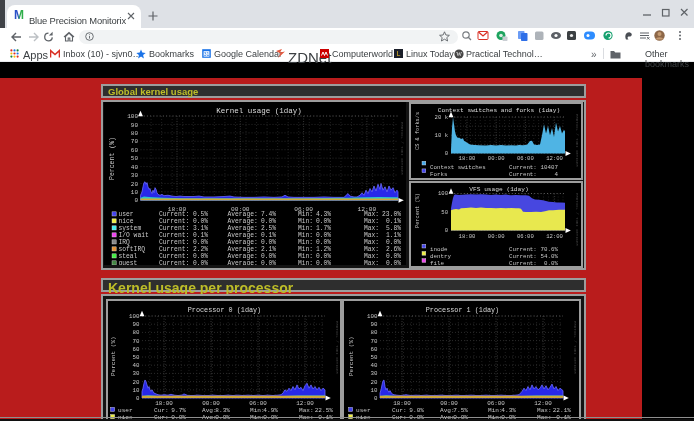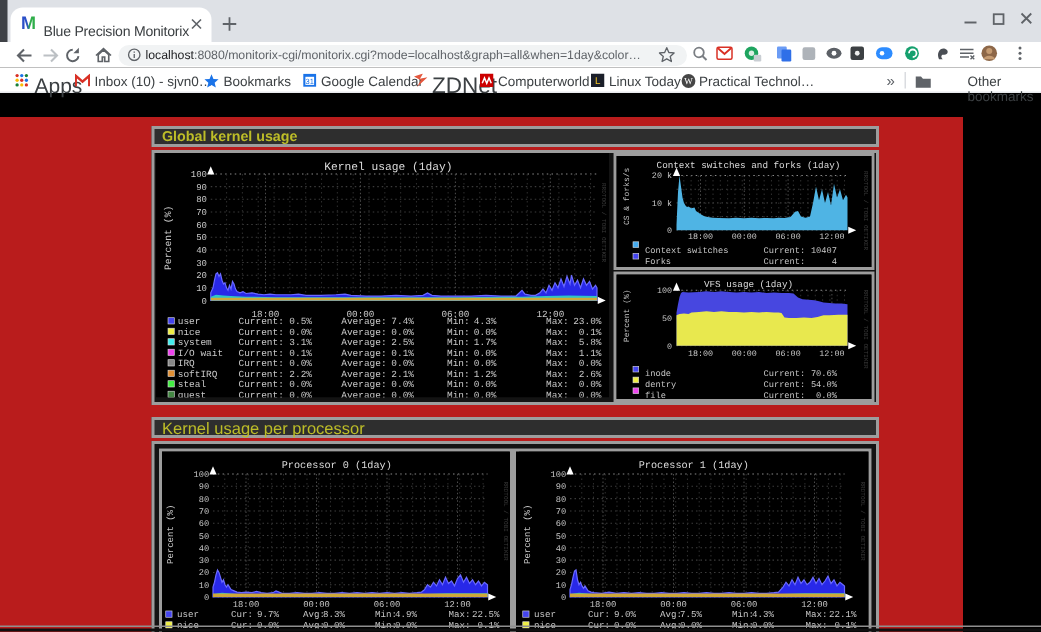--- a/index.html
+++ b/index.html
@@ -35,21 +35,20 @@
       <path d="M19,6 L27.5,6 M24,2 L28,6 L24,10" stroke="#bcc0c4" stroke-width="1.4" fill="none"></path>
       <path d="M38.5,2.2 A3.8,3.8 0 1 0 42.3,6.4" stroke="#5f6368" stroke-width="1.3" fill="none"></path>
       <path d="M42.6,0.8 L42.6,4.5 L38.9,4.5 Z" fill="#5f6368"></path>
       <path d="M55.5,10 L55.5,5.5 L59,2.2 L62.5,5.5 L62.5,10 L59.8,10 L59.8,7 L58.2,7 L58.2,10 Z M54,6 L59,1.4 L64,6" stroke="#5f6368" stroke-width="1.1" fill="none"></path>
     </svg>
 <div class="a" style="left:79px;top:1.5px;width:379px;height:14px;background:#f1f3f4;border-radius:7px"></div>
 <svg class="a" style="left:85px;top:4px" width="9" height="9">
       <circle cx="4.5" cy="4.5" r="3.8" fill="none" stroke="#5f6368" stroke-width="0.9"></circle>
       <path d="M4.5,4 L4.5,6.6 M4.5,2.4 L4.5,3.2" stroke="#5f6368" stroke-width="0.9"></path>
     </svg>
-<div class="a" style="left:97px;top:4px;font-size:8.2px;color:#5f6368;white-space:nowrap"><span style="color:#202124">localhost</span>:8080/monitorix-cgi/monitorix.cgi?mode=localhost&amp;graph=all&amp;when=1day&amp;color…</div>
 <svg class="a" style="left:439px;top:2.5px" width="11" height="11">
       <path d="M5.5,0.8 L6.9,4 L10.4,4.3 L7.8,6.6 L8.6,10 L5.5,8.2 L2.4,10 L3.2,6.6 L0.6,4.3 L4.1,4 Z" fill="none" stroke="#5f6368" stroke-width="0.9" stroke-linejoin="round"></path>
     </svg>
 <svg class="a" style="left:461px;top:2px" width="233" height="12">
 <circle cx="5" cy="5" r="3.2" fill="none" stroke="#7a7e83" stroke-width="1.2"></circle>
       <path d="M7.3,7.3 L10,10" stroke="#7a7e83" stroke-width="1.3"></path>
 <rect x="17" y="1.5" width="10" height="8" rx="1" fill="#fff" stroke="#d93025" stroke-width="1"></rect>
       <path d="M17.5,2 L22,6 L26.5,2" stroke="#d93025" stroke-width="1.3" fill="none"></path>
 <circle cx="40" cy="5.5" r="4.5" fill="#1ea45f"></circle>
       <circle cx="40" cy="5.5" r="1.8" fill="#d9efe3"></circle>
@@ -81,21 +80,21 @@
     <circle cx="1.4" cy="1.4" r="1.1" fill="#d93025"></circle>
     <circle cx="4.5" cy="1.4" r="1.1" fill="#1a73e8"></circle>
     <circle cx="7.6" cy="1.4" r="1.1" fill="#188038"></circle>
     <circle cx="1.4" cy="4.5" r="1.1" fill="#fbbc04"></circle>
     <circle cx="4.5" cy="4.5" r="1.1" fill="#d93025"></circle>
     <circle cx="7.6" cy="4.5" r="1.1" fill="#1a73e8"></circle>
     <circle cx="1.4" cy="7.6" r="1.1" fill="#188038"></circle>
     <circle cx="4.5" cy="7.6" r="1.1" fill="#fbbc04"></circle>
     <circle cx="7.6" cy="7.6" r="1.1" fill="#d93025"></circle>
   </svg>
-<div class="a" style="left:23px;top:49px;font-size:14px;color:#3c4043;white-space:nowrap">Apps</div>
+<div class="a" style="left:23px;top:49px;font-size:11px;color:#3c4043;white-space:nowrap">Apps</div>
 <svg class="a" style="left:50px;top:49px" width="10" height="9">
     <path d="M0.5,8.5 L0.5,1.5 L5,5.5 L9.5,1.5 L9.5,8.5" stroke="#d93025" stroke-width="1.6" fill="none"></path>
   </svg>
 <div class="a" style="left:63px;top:49px;font-size:9px;color:#3c4043;white-space:nowrap">Inbox (10) - sjvn0…</div>
 <svg class="a" style="left:136px;top:48.5px" width="10" height="10">
     <path d="M5,0.5 L6.3,3.6 L9.7,3.9 L7.1,6.1 L7.9,9.4 L5,7.6 L2.1,9.4 L2.9,6.1 L0.3,3.9 L3.7,3.6 Z" fill="#1a73e8"></path>
   </svg>
 <div class="a" style="left:149px;top:49px;font-size:9px;color:#3c4043;white-space:nowrap">Bookmarks</div>
 <svg class="a" style="left:202px;top:48.5px" width="9" height="9">
     <rect x="0.2" y="0.2" width="8.6" height="8.6" fill="#1a73e8"></rect>
@@ -388,21 +387,21 @@
 <rect x="11" y="68.4" width="3.8" height="3.8" fill="#EEEE44" stroke="#ddd" stroke-width="0.4"></rect>
 <text x="19" y="75.0" font-size="5.8" fill="#c8c8c8" font-family="Liberation Mono,monospace">dentry</text>
 <text x="98" y="75.0" font-size="5.8" fill="#c8c8c8" font-family="Liberation Mono,monospace">Current:</text>
 <text x="147" y="75.0" font-size="5.8" fill="#c8c8c8" text-anchor="end" font-family="Liberation Mono,monospace">54.0%</text>
 <rect x="11" y="75.60000000000001" width="3.8" height="3.8" fill="#EE44EE" stroke="#ddd" stroke-width="0.4"></rect>
 <text x="19" y="82.2" font-size="5.8" fill="#c8c8c8" font-family="Liberation Mono,monospace">file</text>
 <text x="98" y="82.2" font-size="5.8" fill="#c8c8c8" font-family="Liberation Mono,monospace">Current:</text>
 <text x="147" y="82.2" font-size="5.8" fill="#c8c8c8" text-anchor="end" font-family="Liberation Mono,monospace">0.0%</text>
 </svg>
 <div class="a" style="left:101px;top:199.5px;width:485px;height:14px;background:#2e2e2e;border:2px solid #9d9d9d"></div>
-<div class="a" style="left:108px;top:202px;font-size:11px;font-weight:normal;color:#bdbd28">Kernel usage per processor</div>
+<div class="a" style="left:108px;top:202px;font-size:14px;font-weight:bold;color:#bdbd28">Kernel usage per processor</div>
 <div class="a" style="left:101px;top:215.5px;width:485px;height:143.5px;background:#131313;border:2px solid #9d9d9d"></div>
 <div class="a" style="left:106px;top:221px;width:235.5px;height:139px;background:#000;border:2px solid #9d9d9d"></div>
 <svg class="a" style="left:108px;top:223px" width="231.5" height="136">
 <rect width="231.5" height="136" fill="#000"></rect>
 <line x1="34.0" y1="15.00" x2="217.0" y2="15.00" stroke="#8a8a8a" stroke-width="0.7" stroke-dasharray="1,2.2"></line>
       <line x1="34.0" y1="23.20" x2="217.0" y2="23.20" stroke="#3c3c3c" stroke-width="0.7" stroke-dasharray="1,2"></line>
       <line x1="34.0" y1="31.40" x2="217.0" y2="31.40" stroke="#3c3c3c" stroke-width="0.7" stroke-dasharray="1,2"></line>
       <line x1="34.0" y1="39.60" x2="217.0" y2="39.60" stroke="#3c3c3c" stroke-width="0.7" stroke-dasharray="1,2"></line>
       <line x1="34.0" y1="47.80" x2="217.0" y2="47.80" stroke="#3c3c3c" stroke-width="0.7" stroke-dasharray="1,2"></line>
       <line x1="34.0" y1="56.00" x2="217.0" y2="56.00" stroke="#3c3c3c" stroke-width="0.7" stroke-dasharray="1,2"></line>

